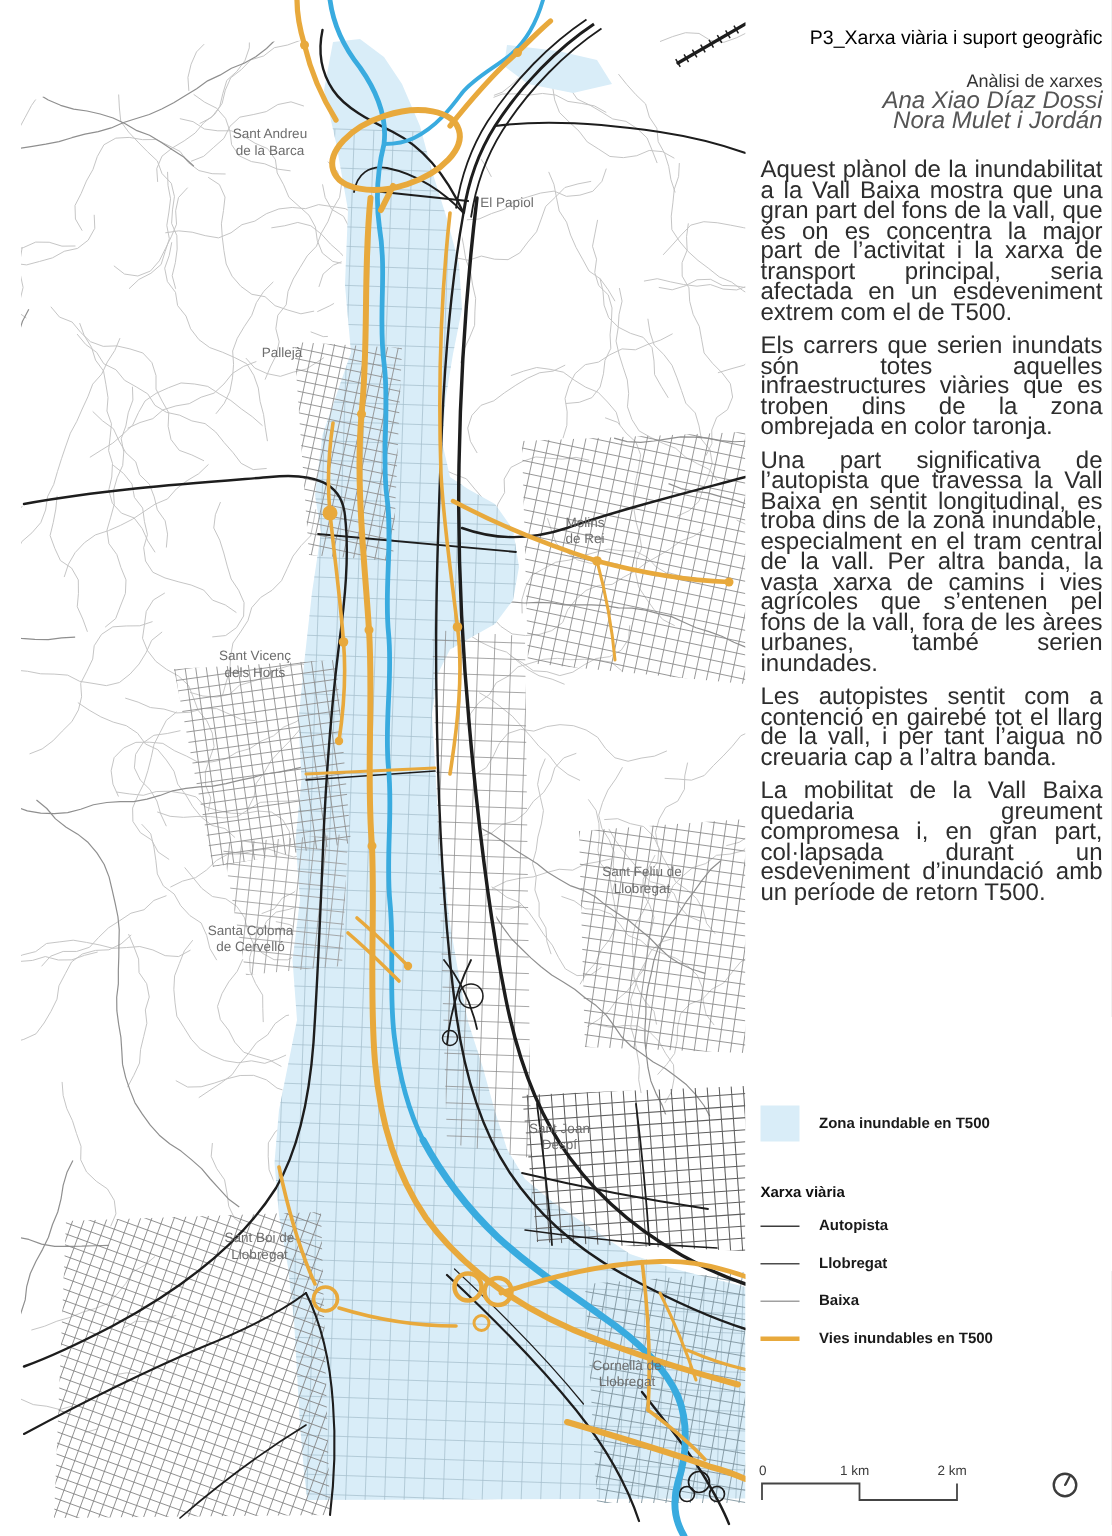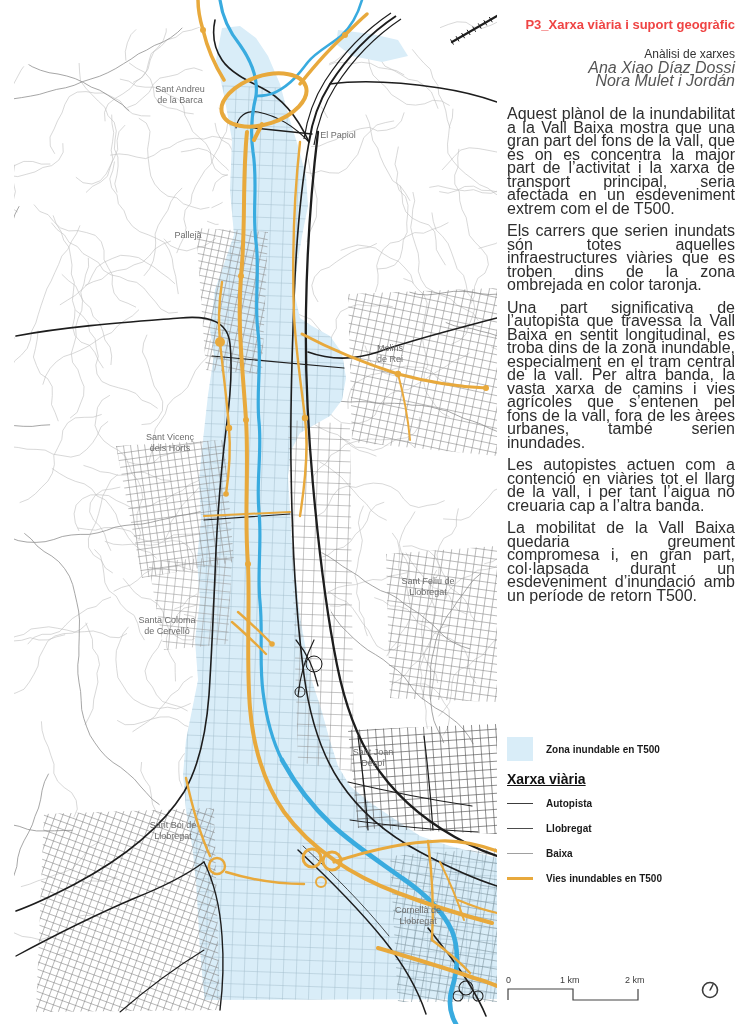--- a/index.html
+++ b/index.html
@@ -3,31 +3,31 @@
 <meta charset="utf-8">
 <style>
   html,body{margin:0;padding:0;background:#e8e8e8;}
   .page{position:relative;width:741px;height:1024px;background:#ffffff;overflow:hidden;
         font-family:"Liberation Sans",sans-serif;}
   #map{position:absolute;left:0;top:0;}
   .town{font-size:9px;fill:#6d6d6d;text-anchor:middle;font-family:"Liberation Sans",sans-serif;}
 
   .panel{position:absolute;left:507px;top:16px;width:228px;}
   .title-block{text-align:right;}
-  .t1{font-size:13px;font-weight:bold;color:#ef4444;line-height:17px;}
+  .t1{font-size:13px;font-weight:normal;color:#000000;line-height:17px;}
   .subtitle{font-size:12px;color:#333;margin-top:14px;}
   .author{font-size:16px;font-style:italic;color:#555;line-height:13px;}
   .body-text{margin-top:20px;}
   .body-text p{font-size:16px;line-height:13.5px;color:#2d2d2d;text-align:justify;margin:0 0 9px 0;}
 
   .legend{position:absolute;left:507px;top:736px;width:230px;}
   .flood-row{display:flex;align-items:center;gap:13px;height:26px;}
   .swatch{width:26px;height:24px;flex:0 0 26px;}
   .legend-lbl{font-size:10px;font-weight:bold;color:#1a1a1a;}
-  .legend-title{font-size:14px;font-weight:bold;color:#111;margin-top:9px;margin-bottom:4px;text-decoration:underline;}
+  .legend-title{font-size:10px;font-weight:bold;color:#111;margin-top:28px;margin-bottom:4px;}
   .legend-item{display:flex;align-items:center;gap:13px;height:25px;}
   .lline{width:26px;flex:0 0 26px;height:0;}
 
   .scalebar{position:absolute;left:507px;top:975px;width:160px;height:30px;}
   .sb-lab{position:absolute;top:0;font-size:9px;color:#3c3c3c;}
   .sb-svg{position:absolute;left:0;top:10px;}
   .compass{position:absolute;left:700px;top:980px;width:20px;height:20px;}
 </style>
 </head>
 <body>
@@ -1008,21 +1008,21 @@
     <div class="title-block">
       <div class="t1">P3_Xarxa viària i suport geogràfic</div>
       <div class="subtitle">Anàlisi de xarxes</div>
       <div class="author">Ana Xiao Díaz Dossi</div>
       <div class="author">Nora Mulet i Jordán</div>
     </div>
     <div class="body-text" id="paragraphs">
         <p>Aquest plànol de la inundabilitat a la Vall Baixa mostra que una gran part del fons de la vall, que és on es concentra la major part de l’activitat i la xarxa de transport principal, seria afectada en un esdeveniment extrem com el de T500.</p>
         <p>Els carrers que serien inundats són totes aquelles infraestructures viàries que es troben dins de la zona ombrejada en color taronja.</p>
         <p>Una part significativa de l’autopista que travessa la Vall Baixa en sentit longitudinal, es troba dins de la zona inundable, especialment en el tram central de la vall. Per altra banda, la vasta xarxa de camins i vies agrícoles que s’entenen pel fons de la vall, fora de les àrees urbanes, també serien inundades.</p>
-        <p>Les autopistes actuen com a contenció en viàries tot el llarg de la vall, i per tant l’aigua no creuaria cap a l’altra banda.</p>
+        <p>Les autopistes sentit com a contenció en gairebé tot el llarg de la vall, i per tant l’aigua no creuaria cap a l’altra banda.</p>
         <p>La mobilitat de la Vall Baixa quedaria greument compromesa i, en gran part, col·lapsada durant un esdeveniment d’inundació amb un període de retorn T500.</p>
       </div>
   </div>
 
   <div class="legend">
     <div class="flood-row">
       <span class="swatch" id="flood-swatch" style="background: rgb(217, 237, 248);"></span>
       <span class="legend-lbl">Zona inundable en T500</span>
     </div>
     <div class="legend-title">Xarxa viària</div>

